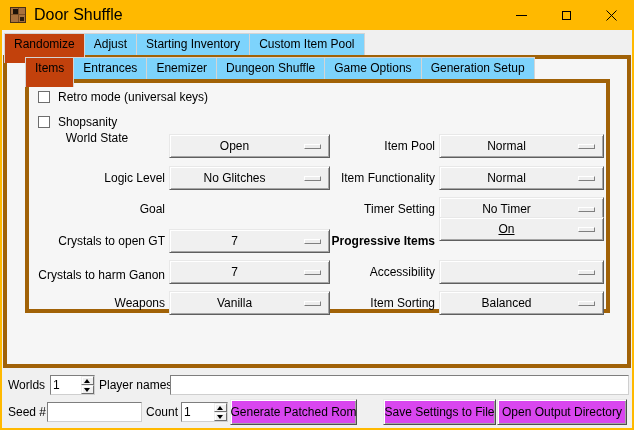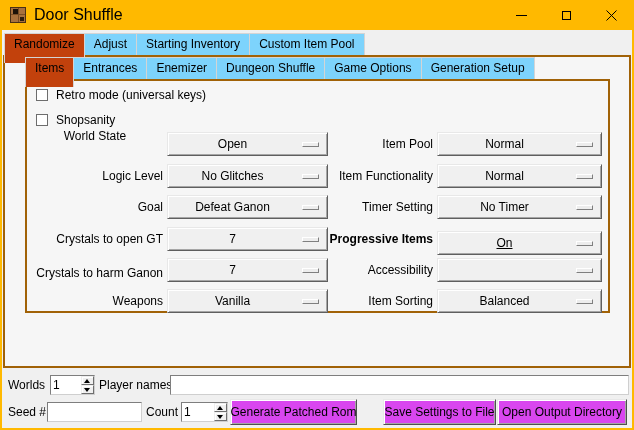--- a/index.html
+++ b/index.html
@@ -14,21 +14,21 @@
   .title-text{margin-left:8px;font-size:16px;color:#000;white-space:nowrap;}
   .caption-btns{margin-left:auto;display:flex;height:100%;}
   .cap{width:45px;height:100%;display:flex;align-items:center;justify-content:center;cursor:default;}
   .min-glyph{width:11px;height:1px;background:#000;}
   .max-glyph{width:9px;height:9px;border:1px solid #000;box-sizing:border-box;}
   
   .client{
     position:absolute;left:0;top:30px;width:634px;height:400px;box-sizing:border-box;
     border:2px solid #ffb900;border-top:none;background:#f0f0f0;
   }
-  .pane{position:absolute;background:#f6f6f6;border:2px solid #a16207;box-sizing:border-box;}
+  .pane{position:absolute;background:#f6f6f6;border:4px solid #a16207;box-sizing:border-box;}
   #outer-pane{left:1px;top:25px;width:628px;height:313px;z-index:0;}
   #inner-pane{left:23px;top:49px;width:585px;height:234px;z-index:1;}
   .tabstrip{position:absolute;display:flex;align-items:flex-start;z-index:3;}
   #main-tabs{left:2px;top:3px;height:23px;}
   #sub-tabs{left:23px;top:27px;height:23px;}
   .tab{
     box-sizing:border-box;height:22px;line-height:20px;padding:0 9px;
     background:#7dd3fc;border:1px solid #d4d4d4;border-bottom:none;
     margin-right:-1px;white-space:nowrap;cursor:default;
   }
@@ -159,37 +159,33 @@
         <span>No Glitches</span>
         <span class="ind"></span>
       </div>
       <div class="row-label right-label" style="top:83px;">Item Functionality</div>
       <div class="opt opt-right" style="top:83px;">
         <span>Normal</span>
         <span class="ind"></span>
       </div>
 
       <div class="row-label left-label" style="top:114px;">Goal</div>
-      <div class="opt opt-left" style="top:114px;">
-        <span>Defeat Ganon</span>
-        <span class="ind"></span>
-      </div>
       <div class="row-label right-label" style="top:114px;">Timer Setting</div>
       <div class="opt opt-right" style="top:114px;">
         <span>No Timer</span>
         <span class="ind"></span>
       </div>
 
       <div class="row-label left-label" style="top:146px;">Crystals to open GT</div>
       <div class="opt opt-left" style="top:146px;">
         <span>7</span>
         <span class="ind"></span>
       </div>
       <div class="row-label right-label" style="top:146px;font-weight:bold;">Progressive Items</div>
-      <div class="opt opt-right" style="top:150px;text-decoration:underline;">
+      <div class="opt opt-right" style="top:134px;text-decoration:underline;">
         <span>On</span>
         <span class="ind"></span>
       </div>
 
       <div class="row-label left-label" style="top:159px;margin-top:21px;">Crystals to harm Ganon</div>
       <div class="opt opt-left" style="top:177px;">
         <span>7</span>
         <span class="ind"></span>
       </div>
       <div class="row-label right-label" style="top:177px;">Accessibility</div>

